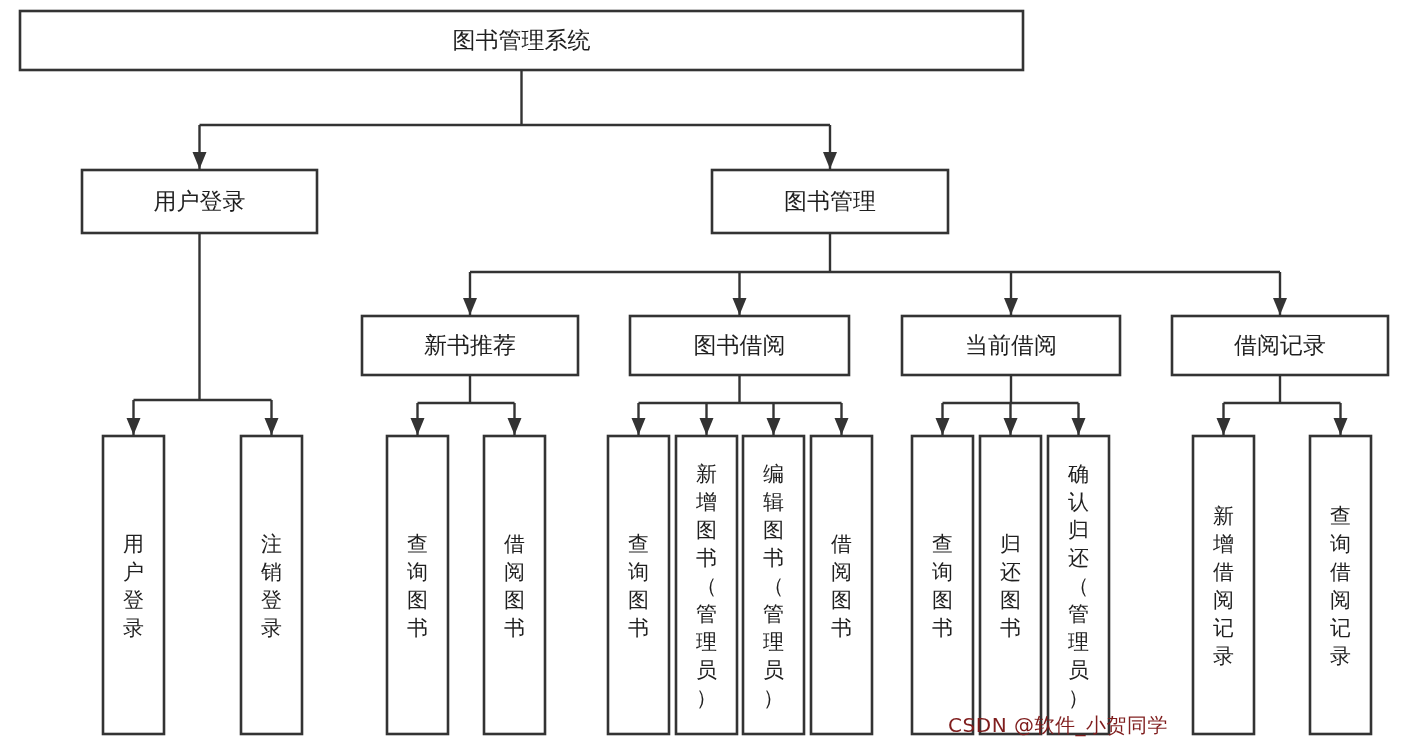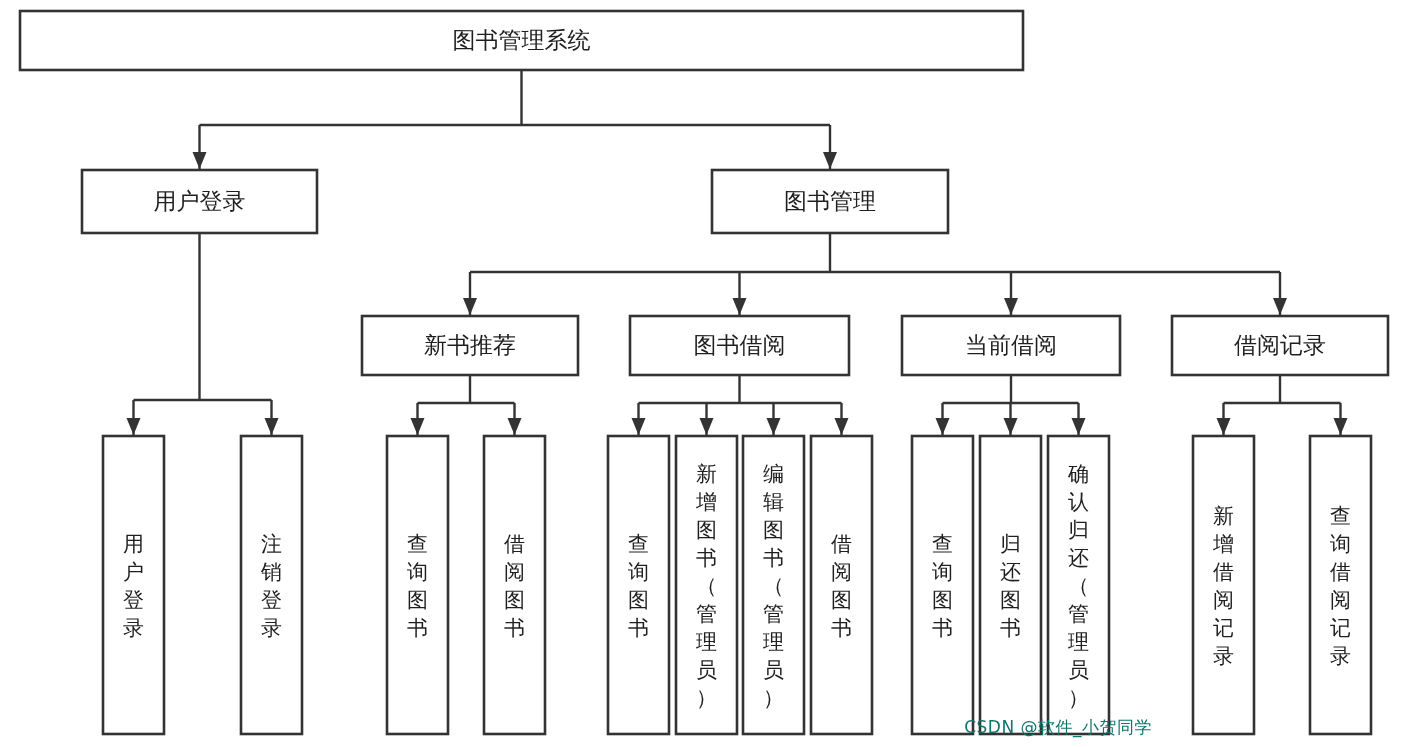--- a/index.html
+++ b/index.html
@@ -47,25 +47,25 @@
     stroke: #333333;
     stroke-width: 2.4;
     fill: none;
   }
   .arrow-head {
     fill: #333333;
     stroke: none;
   }
   .watermark {
     position: absolute;
-    right: 18px;
+    right: 2px;
     bottom: 8px;
     font-family: "DejaVu Sans", "Liberation Sans", sans-serif;
-    font-size: 17px;
-    color: #0f766e;
+    font-size: 20px;
+    color: #7f1d1d;
     letter-spacing: 0.5px;
     white-space: nowrap;
     pointer-events: none;
   }
 </style>
 </head>
 <body>
 
 <div id="diagram-root">
   <svg class="diagram" viewBox="0 0 1405 747">

